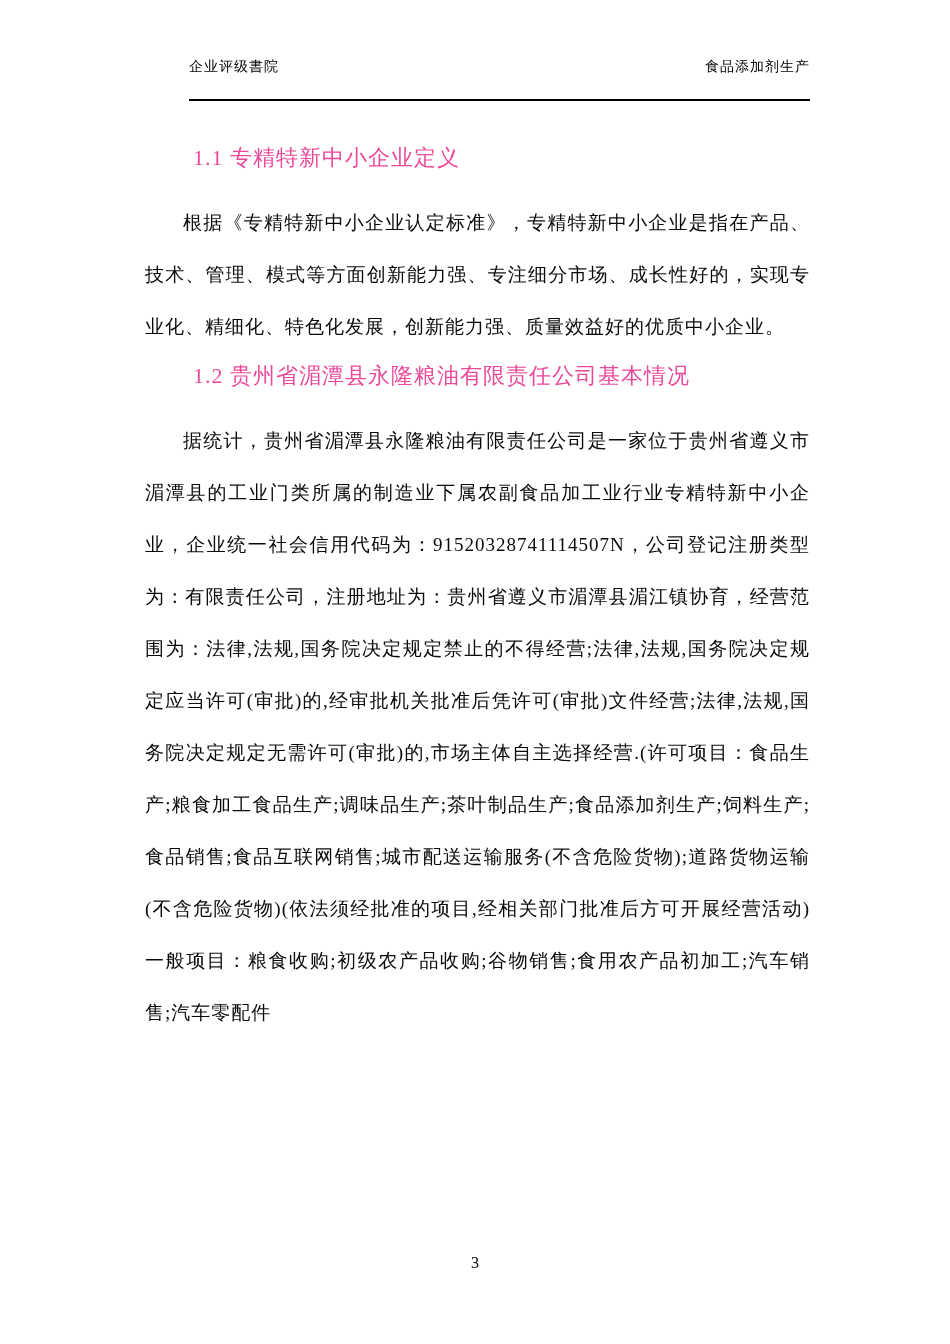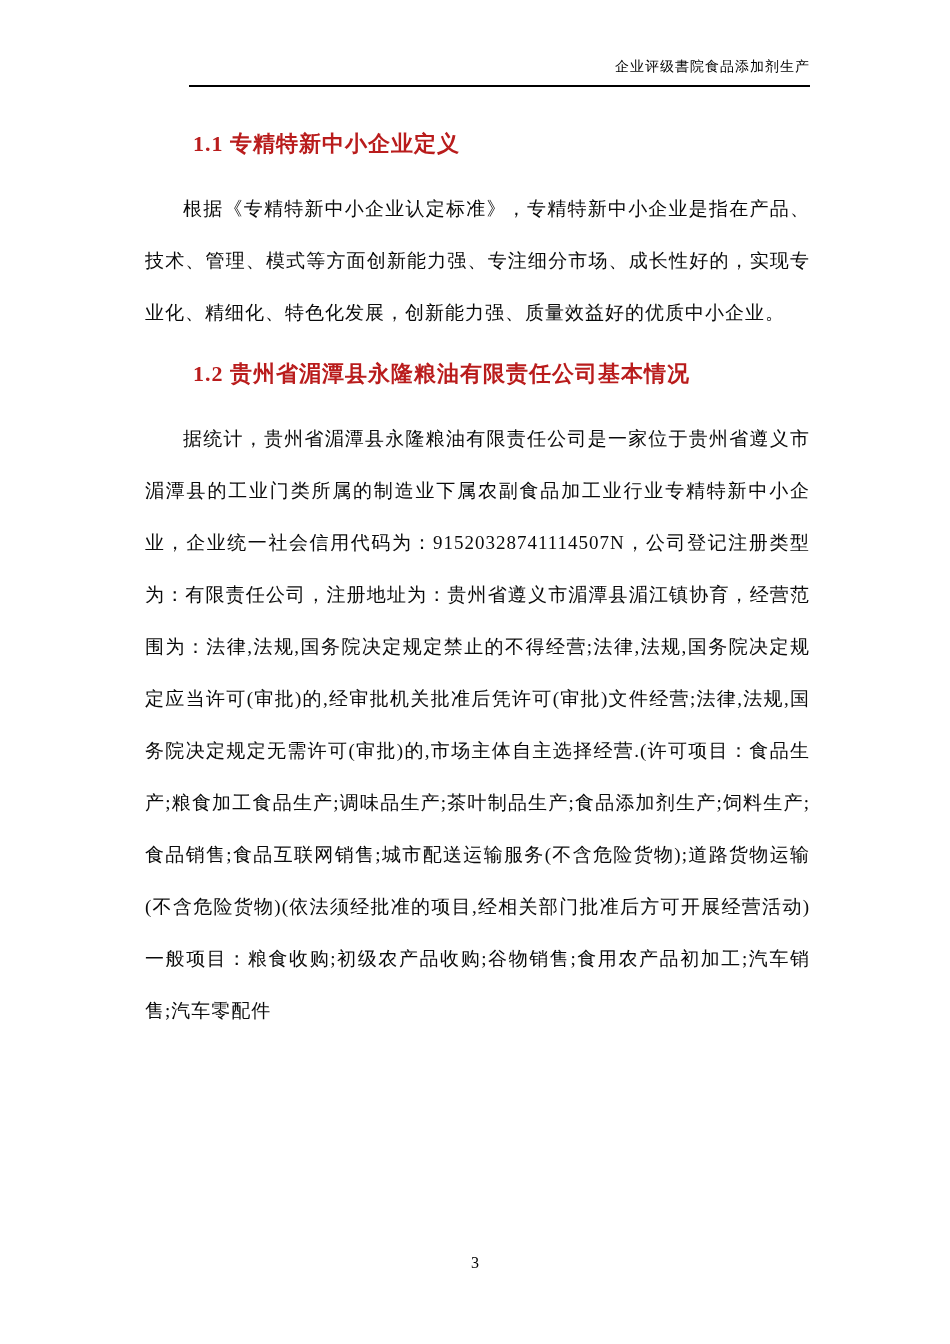--- a/index.html
+++ b/index.html
@@ -14,47 +14,47 @@
   .page {
     position: relative;
     width: 950px;
     height: 1344px;
     padding: 58px 140px 0 145px;
     overflow: hidden;
     background: #ffffff;
   }
   .header {
     display: flex;
-    justify-content: flex-end;
+    justify-content: space-between;
     align-items: flex-end;
     font-size: 14px;
     letter-spacing: 1px;
     color: #000000;
-    padding-bottom: 9px;
+    padding-bottom: 23px;
     border-bottom: 2px solid #000000;
     margin-left: 44px;
   }
   .header .hdr-text { white-space: nowrap; }
   .h1 {
     font-size: 24px;
     font-weight: bold;
     letter-spacing: 1.5px;
     margin: 54px 0 0 0;
     padding-left: 50px;
     color: #000000;
   }
   .h2 {
     font-size: 22px;
-    font-weight: bold;
+    font-weight: normal;
     letter-spacing: 1px;
     margin: 42px 0 0 0;
     padding-left: 48px;
-    color: #b91c1c;
+    color: #ec4899;
   }
-  .h2.second { margin-top: 20px; }
+  .h2.second { margin-top: 8px; }
   .para {
     font-size: 19px;
     line-height: 52px;
     letter-spacing: 1px;
     text-align: justify;
     text-indent: 2em;
     margin: 24px 0 0 0;
     color: #0a0a0a;
     word-break: break-all;
   }

